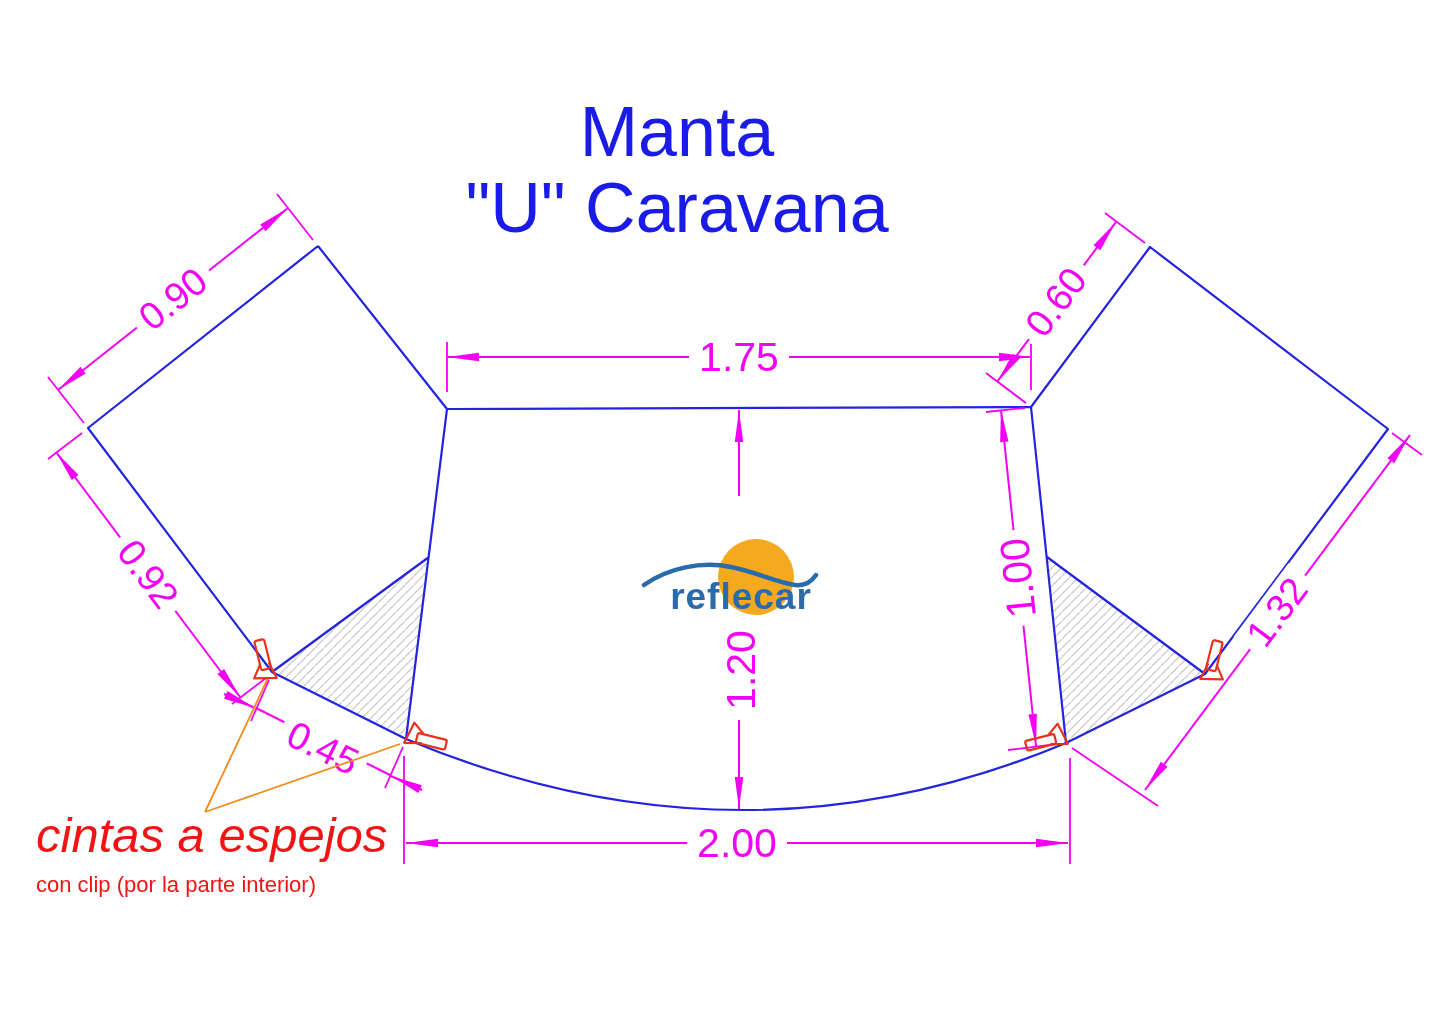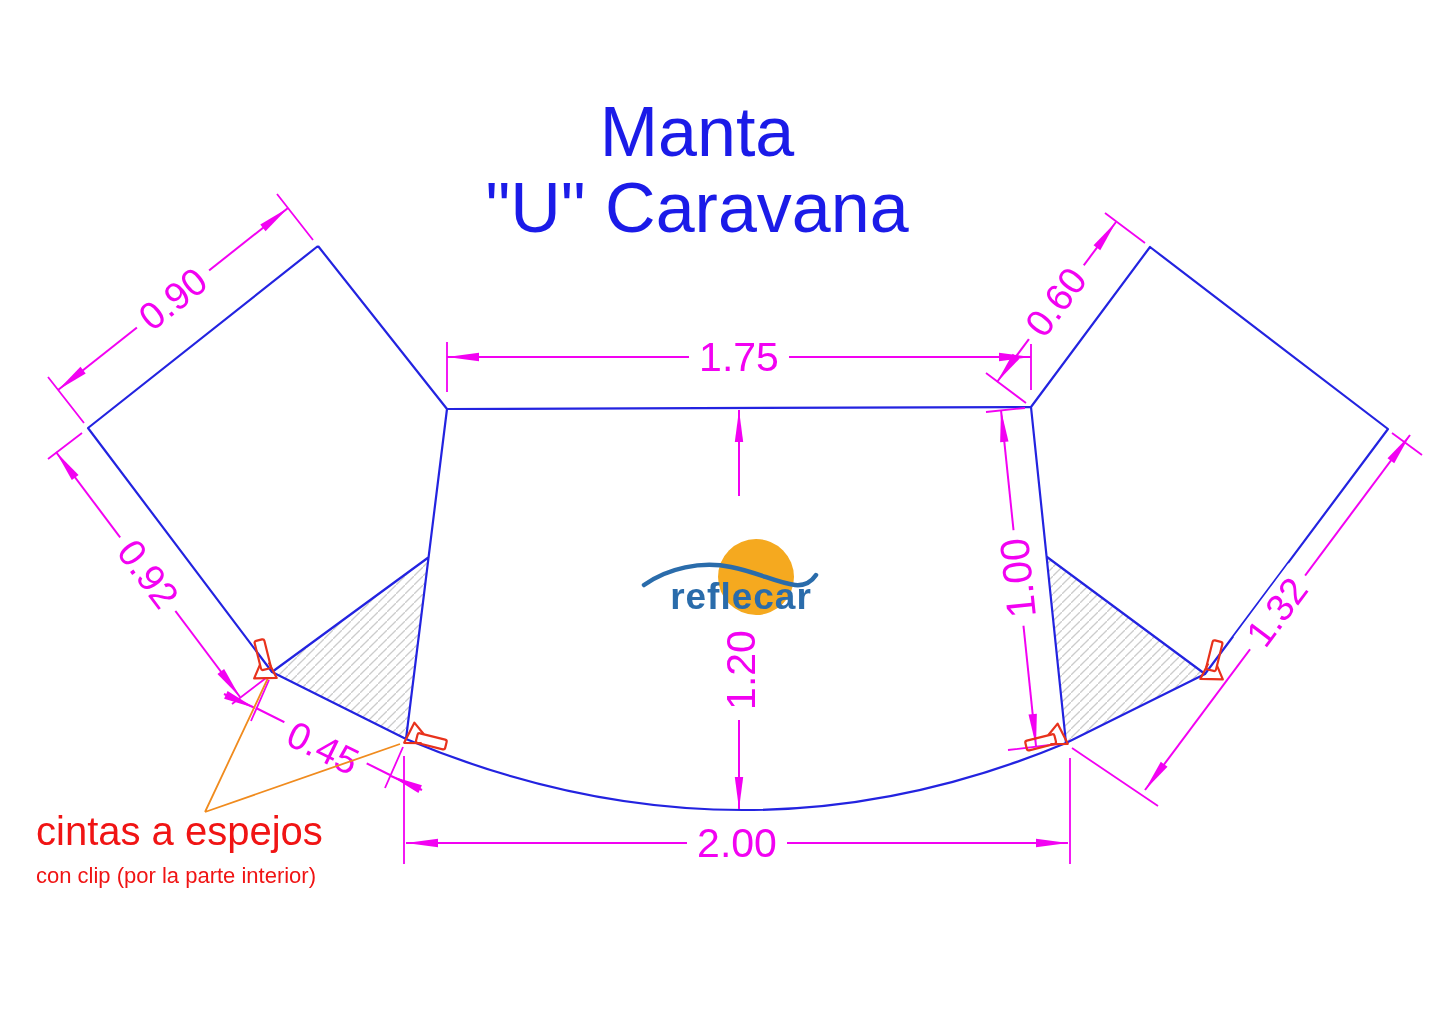--- a/index.html
+++ b/index.html
@@ -1,21 +1,21 @@
 <!DOCTYPE html>
 <html><head>
 <meta charset="utf-8">
 <style>
   html,body{margin:0;padding:0;background:#ffffff;}
   body{width:1445px;height:1022px;position:relative;overflow:hidden;
        font-family:"Liberation Sans", sans-serif;}
-  .title{position:absolute;left:297px;top:94px;width:800px;text-align:center;
+  .title{position:absolute;left:277px;top:94px;width:800px;text-align:center;
          color:#1b1be8;font-size:70px;line-height:1.09;font-weight:400;}
   .note{position:absolute;left:36px;top:810px;color:#f01414;}
-  .note-big{font-size:40px;line-height:1.05;}
+  .note-big{font-size:49px;line-height:1.05;font-style:italic;}
   .note-small{font-size:22px;margin-top:11px;}
   svg{position:absolute;left:0;top:0;}
   .dimtext{fill:#f202f2;font-size:38px;text-anchor:middle;font-family:"Liberation Sans",sans-serif;}
   .dimtext-lg{fill:#f202f2;font-size:41px;text-anchor:middle;font-family:"Liberation Sans",sans-serif;}
   .logotext{fill:#2a6cab;font-size:37px;font-weight:bold;text-anchor:middle;
             font-family:"Liberation Sans",sans-serif;letter-spacing:1px;}
   .dimline{stroke:#f202f2;stroke-width:2;fill:none;}
   .extline{stroke:#f202f2;stroke-width:1.8;fill:none;}
   .outline{stroke:#2323e0;stroke-width:2.2;fill:none;stroke-linejoin:round;}
   .leader{stroke:#f08b1e;stroke-width:1.8;fill:none;}

